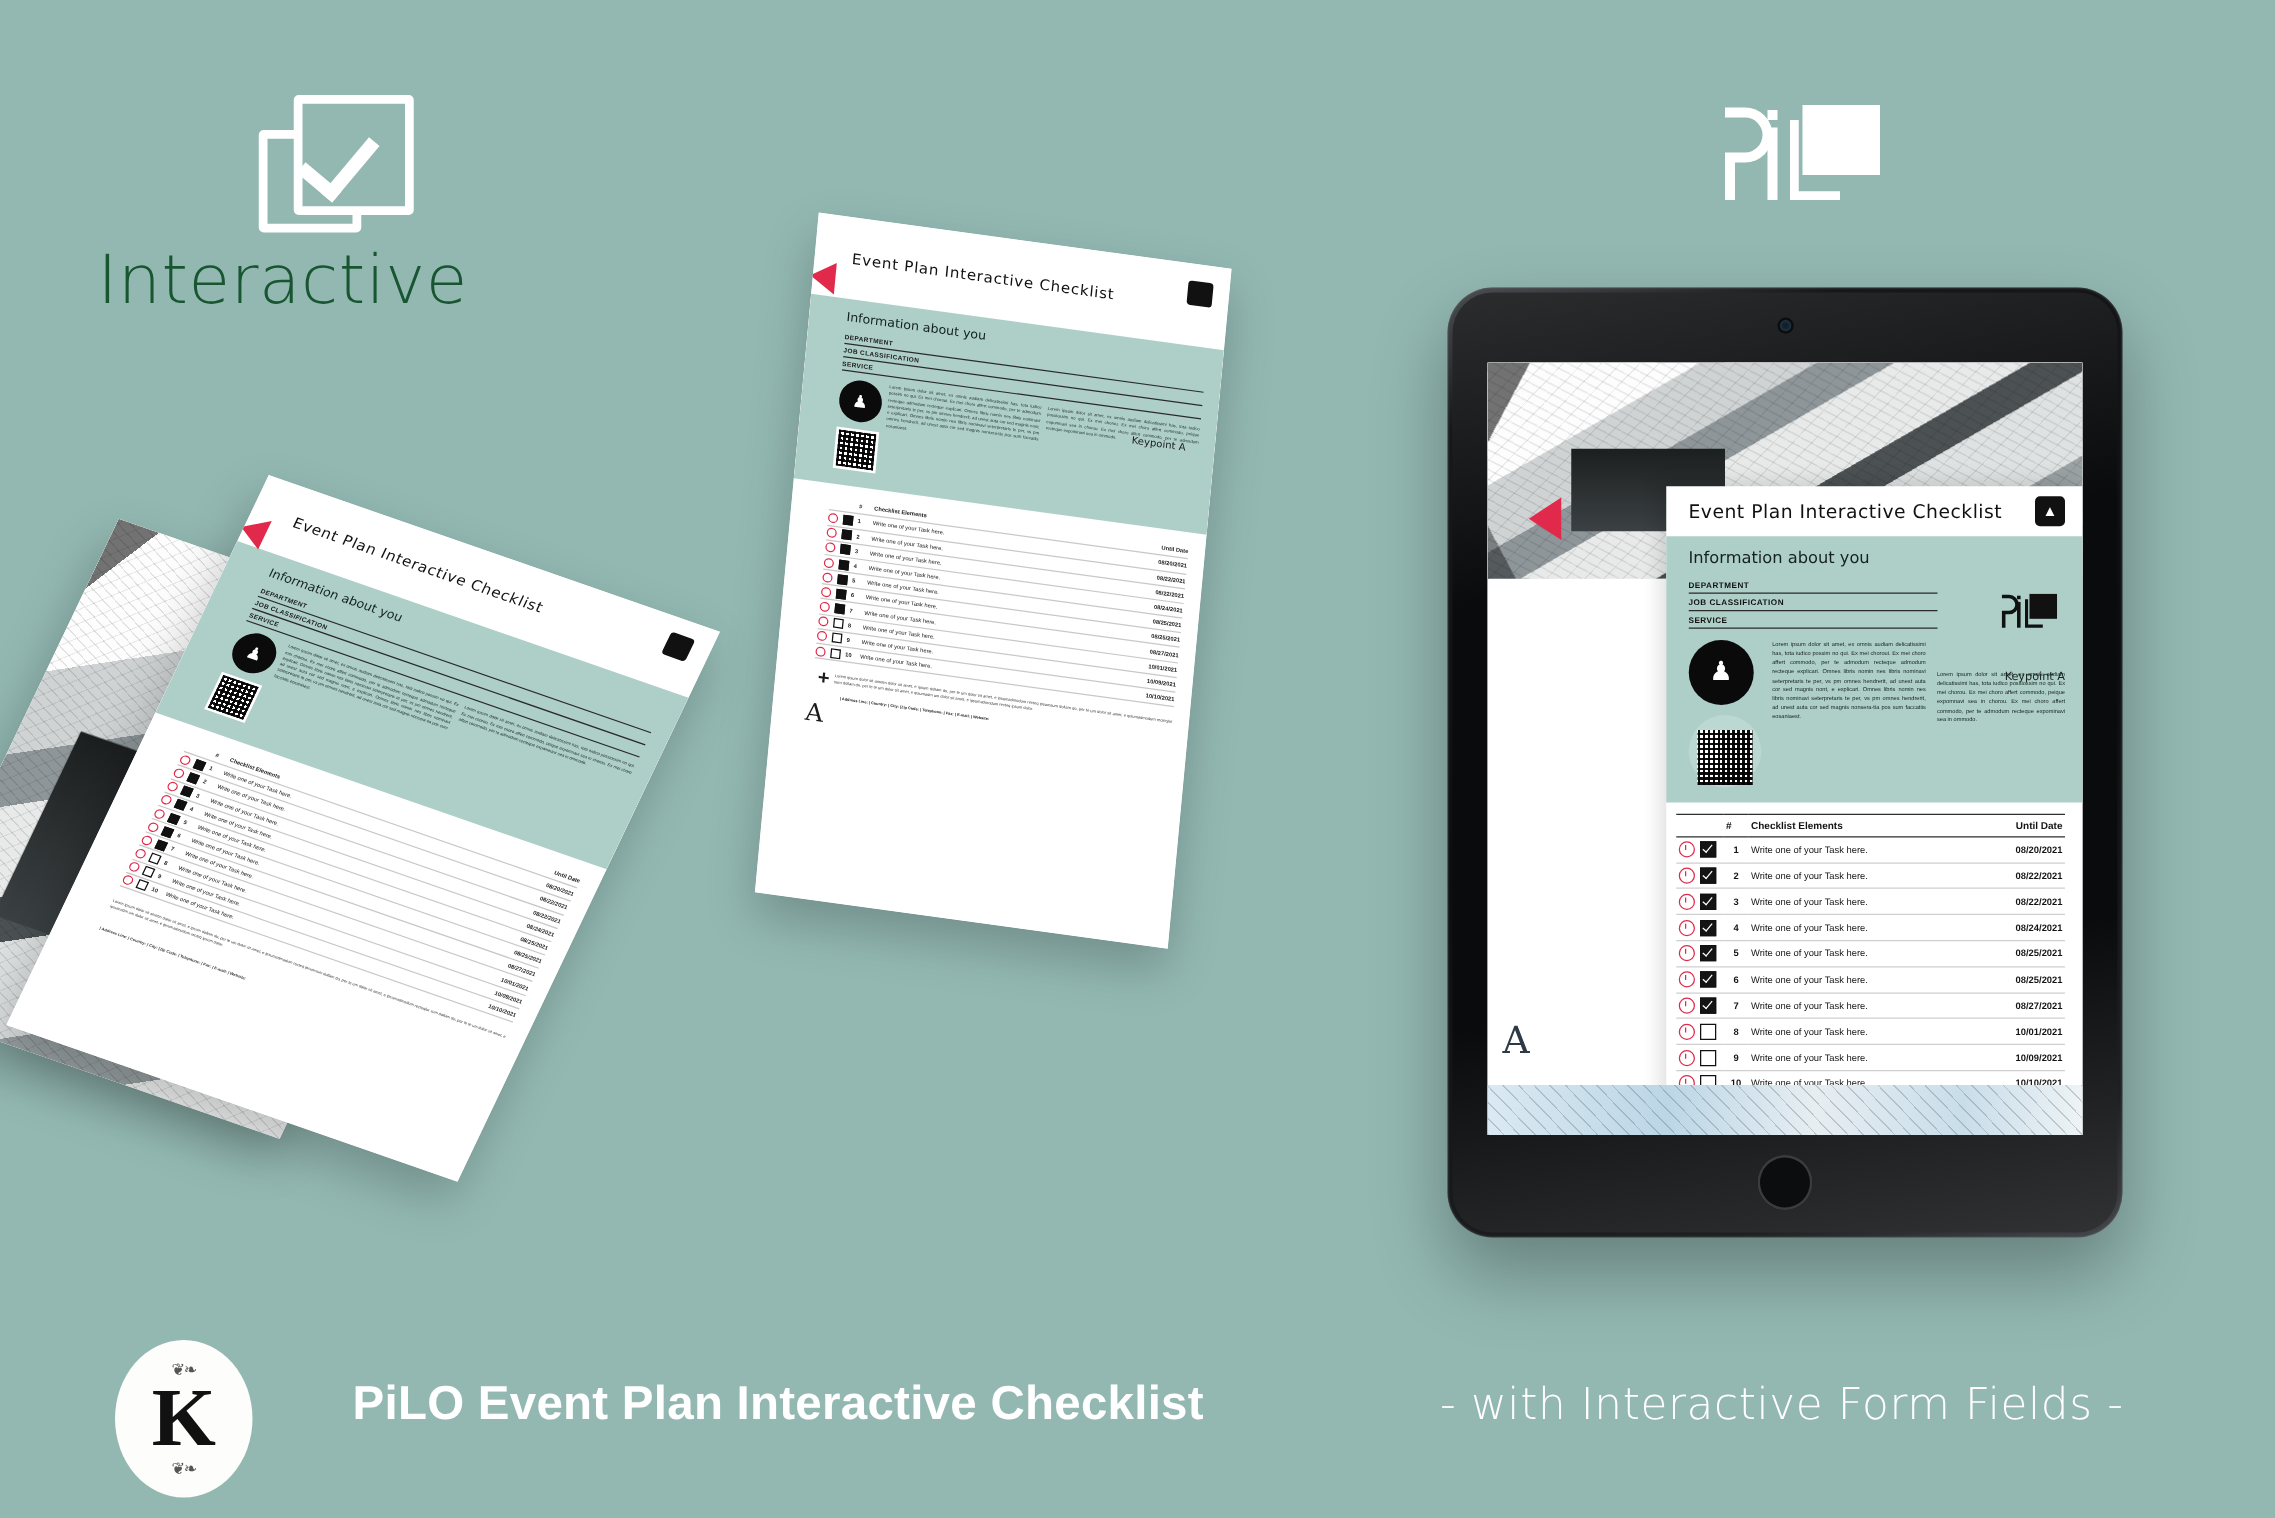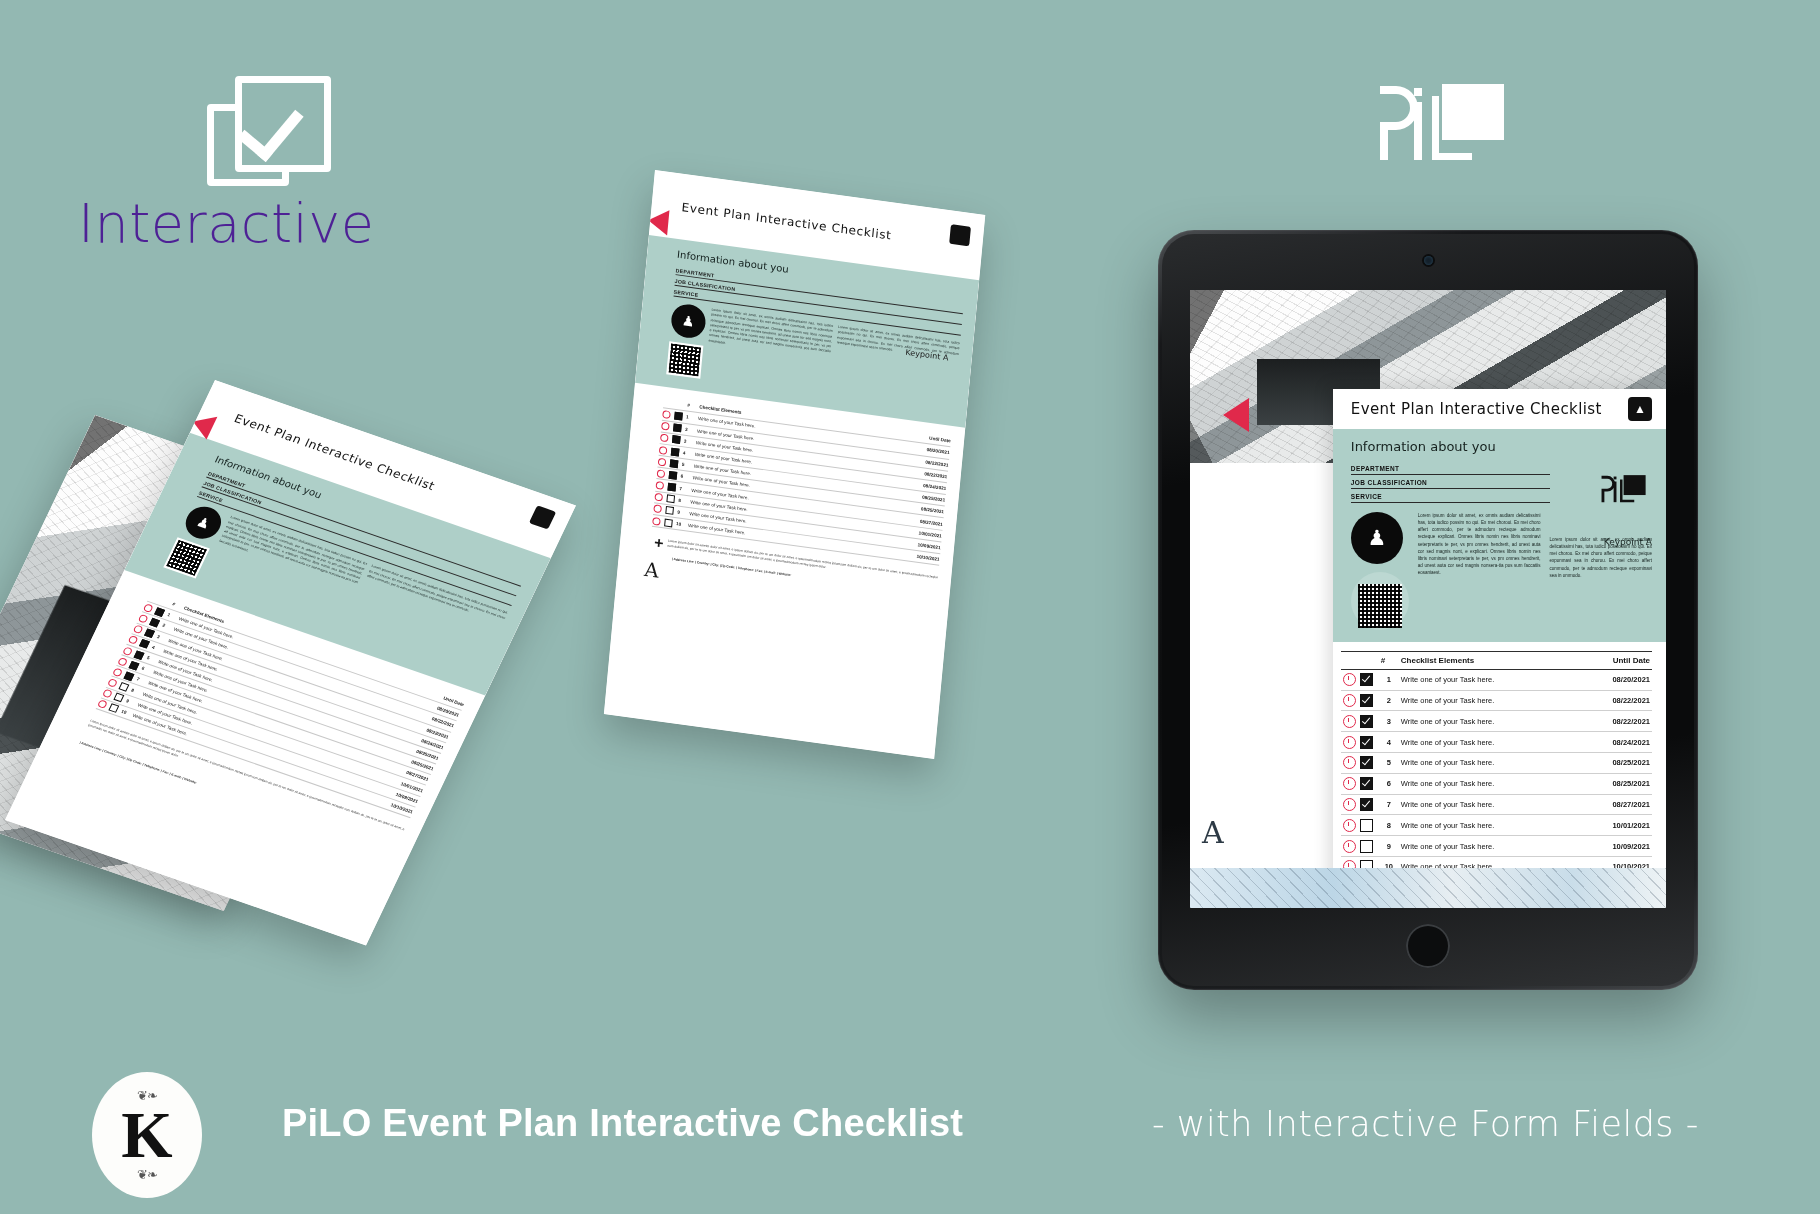--- a/index.html
+++ b/index.html
@@ -22,21 +22,21 @@
 
   #chk-icon{position:absolute;left:207px;top:76px;width:110px;height:110px;}
   #chk-icon .sq-back{position:absolute;left:0;top:28px;width:68px;height:68px;
     border:7px solid #fff;border-radius:4px;background:transparent;}
   #chk-icon .sq-front{position:absolute;left:28px;top:0;width:82px;height:82px;
     border:7px solid #fff;border-radius:4px;background:#93b8b2;}
   #chk-icon .tick{position:absolute;left:45px;top:22px;width:26px;height:48px;
     border-right:11px solid #fff;border-bottom:11px solid #fff;
     transform:rotate(40deg);}
 
-  #interactive-word{position:absolute;left:78px;top:192px;color:#4c1d95;
+  #interactive-word{position:absolute;left:78px;top:192px;color:#14532d;
     font-family:"DejaVu Sans",sans-serif;font-weight:300;font-size:54px;
     letter-spacing:.5px;opacity:.97;}
 
   
   #pil-logo{position:absolute;left:1372px;top:78px;width:148px;height:90px;}
   #pil-logo svg{display:block;}
 
   
   #brochure{position:absolute;left:95px;top:165px;width:880px;height:760px;}
 

